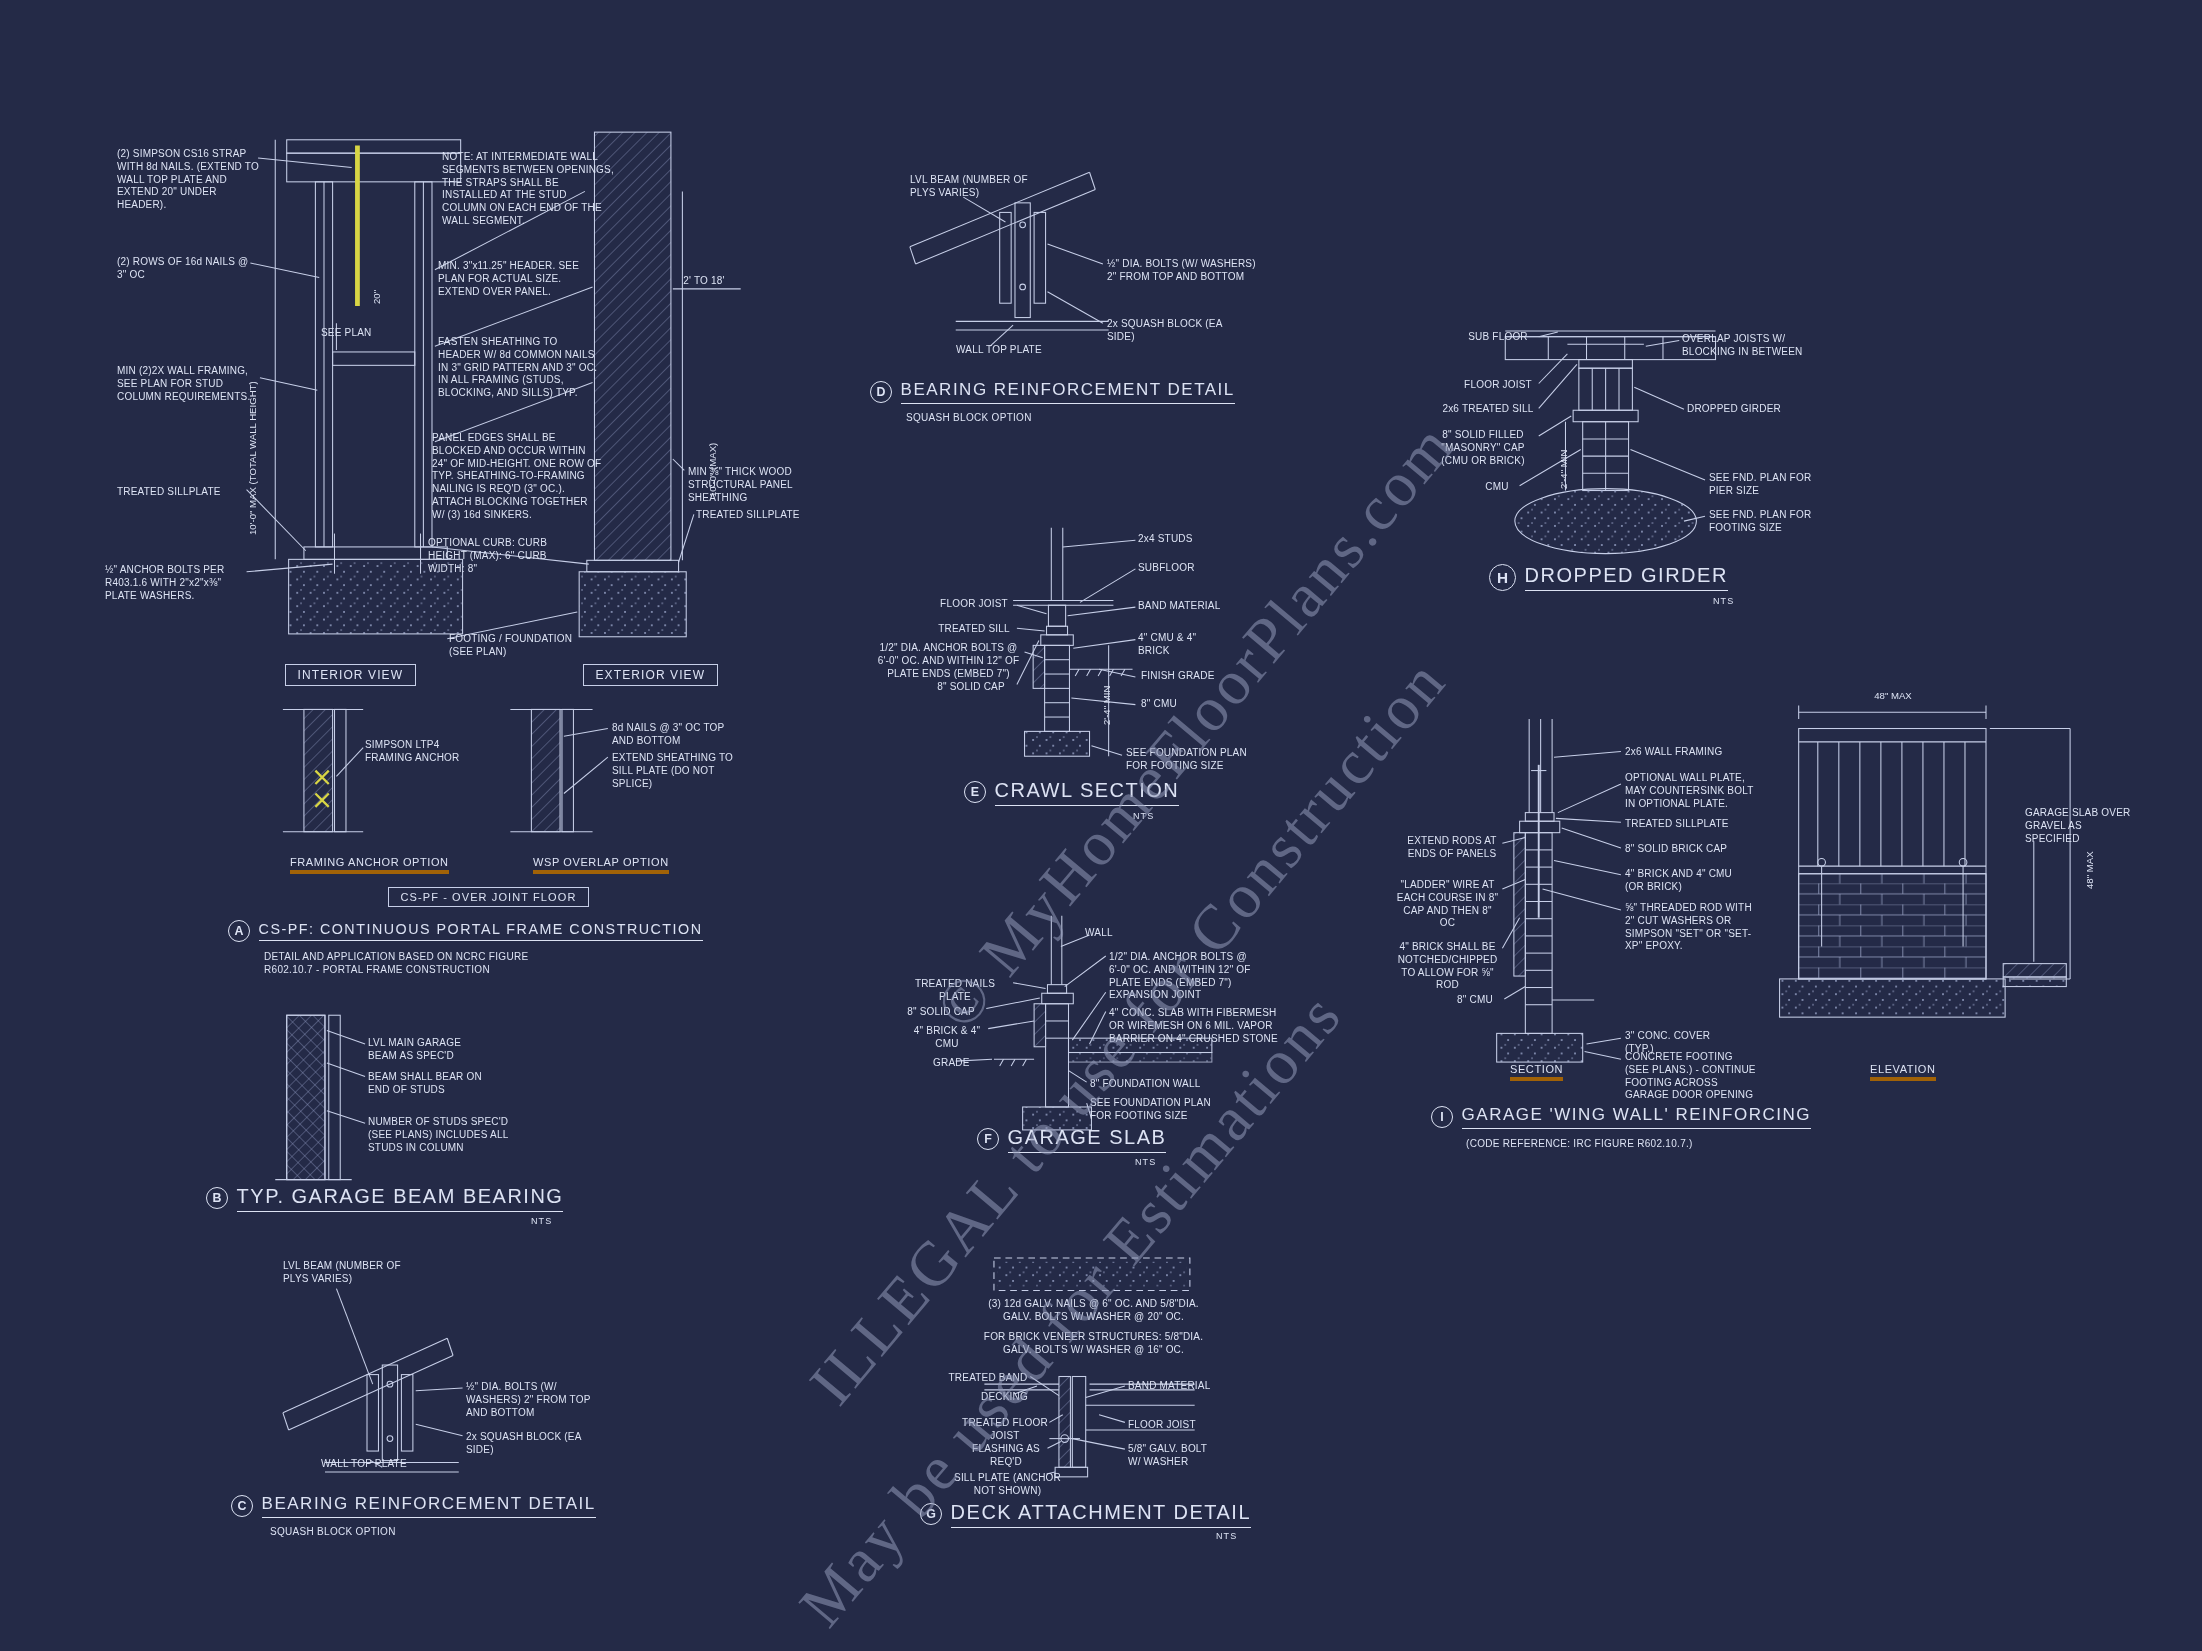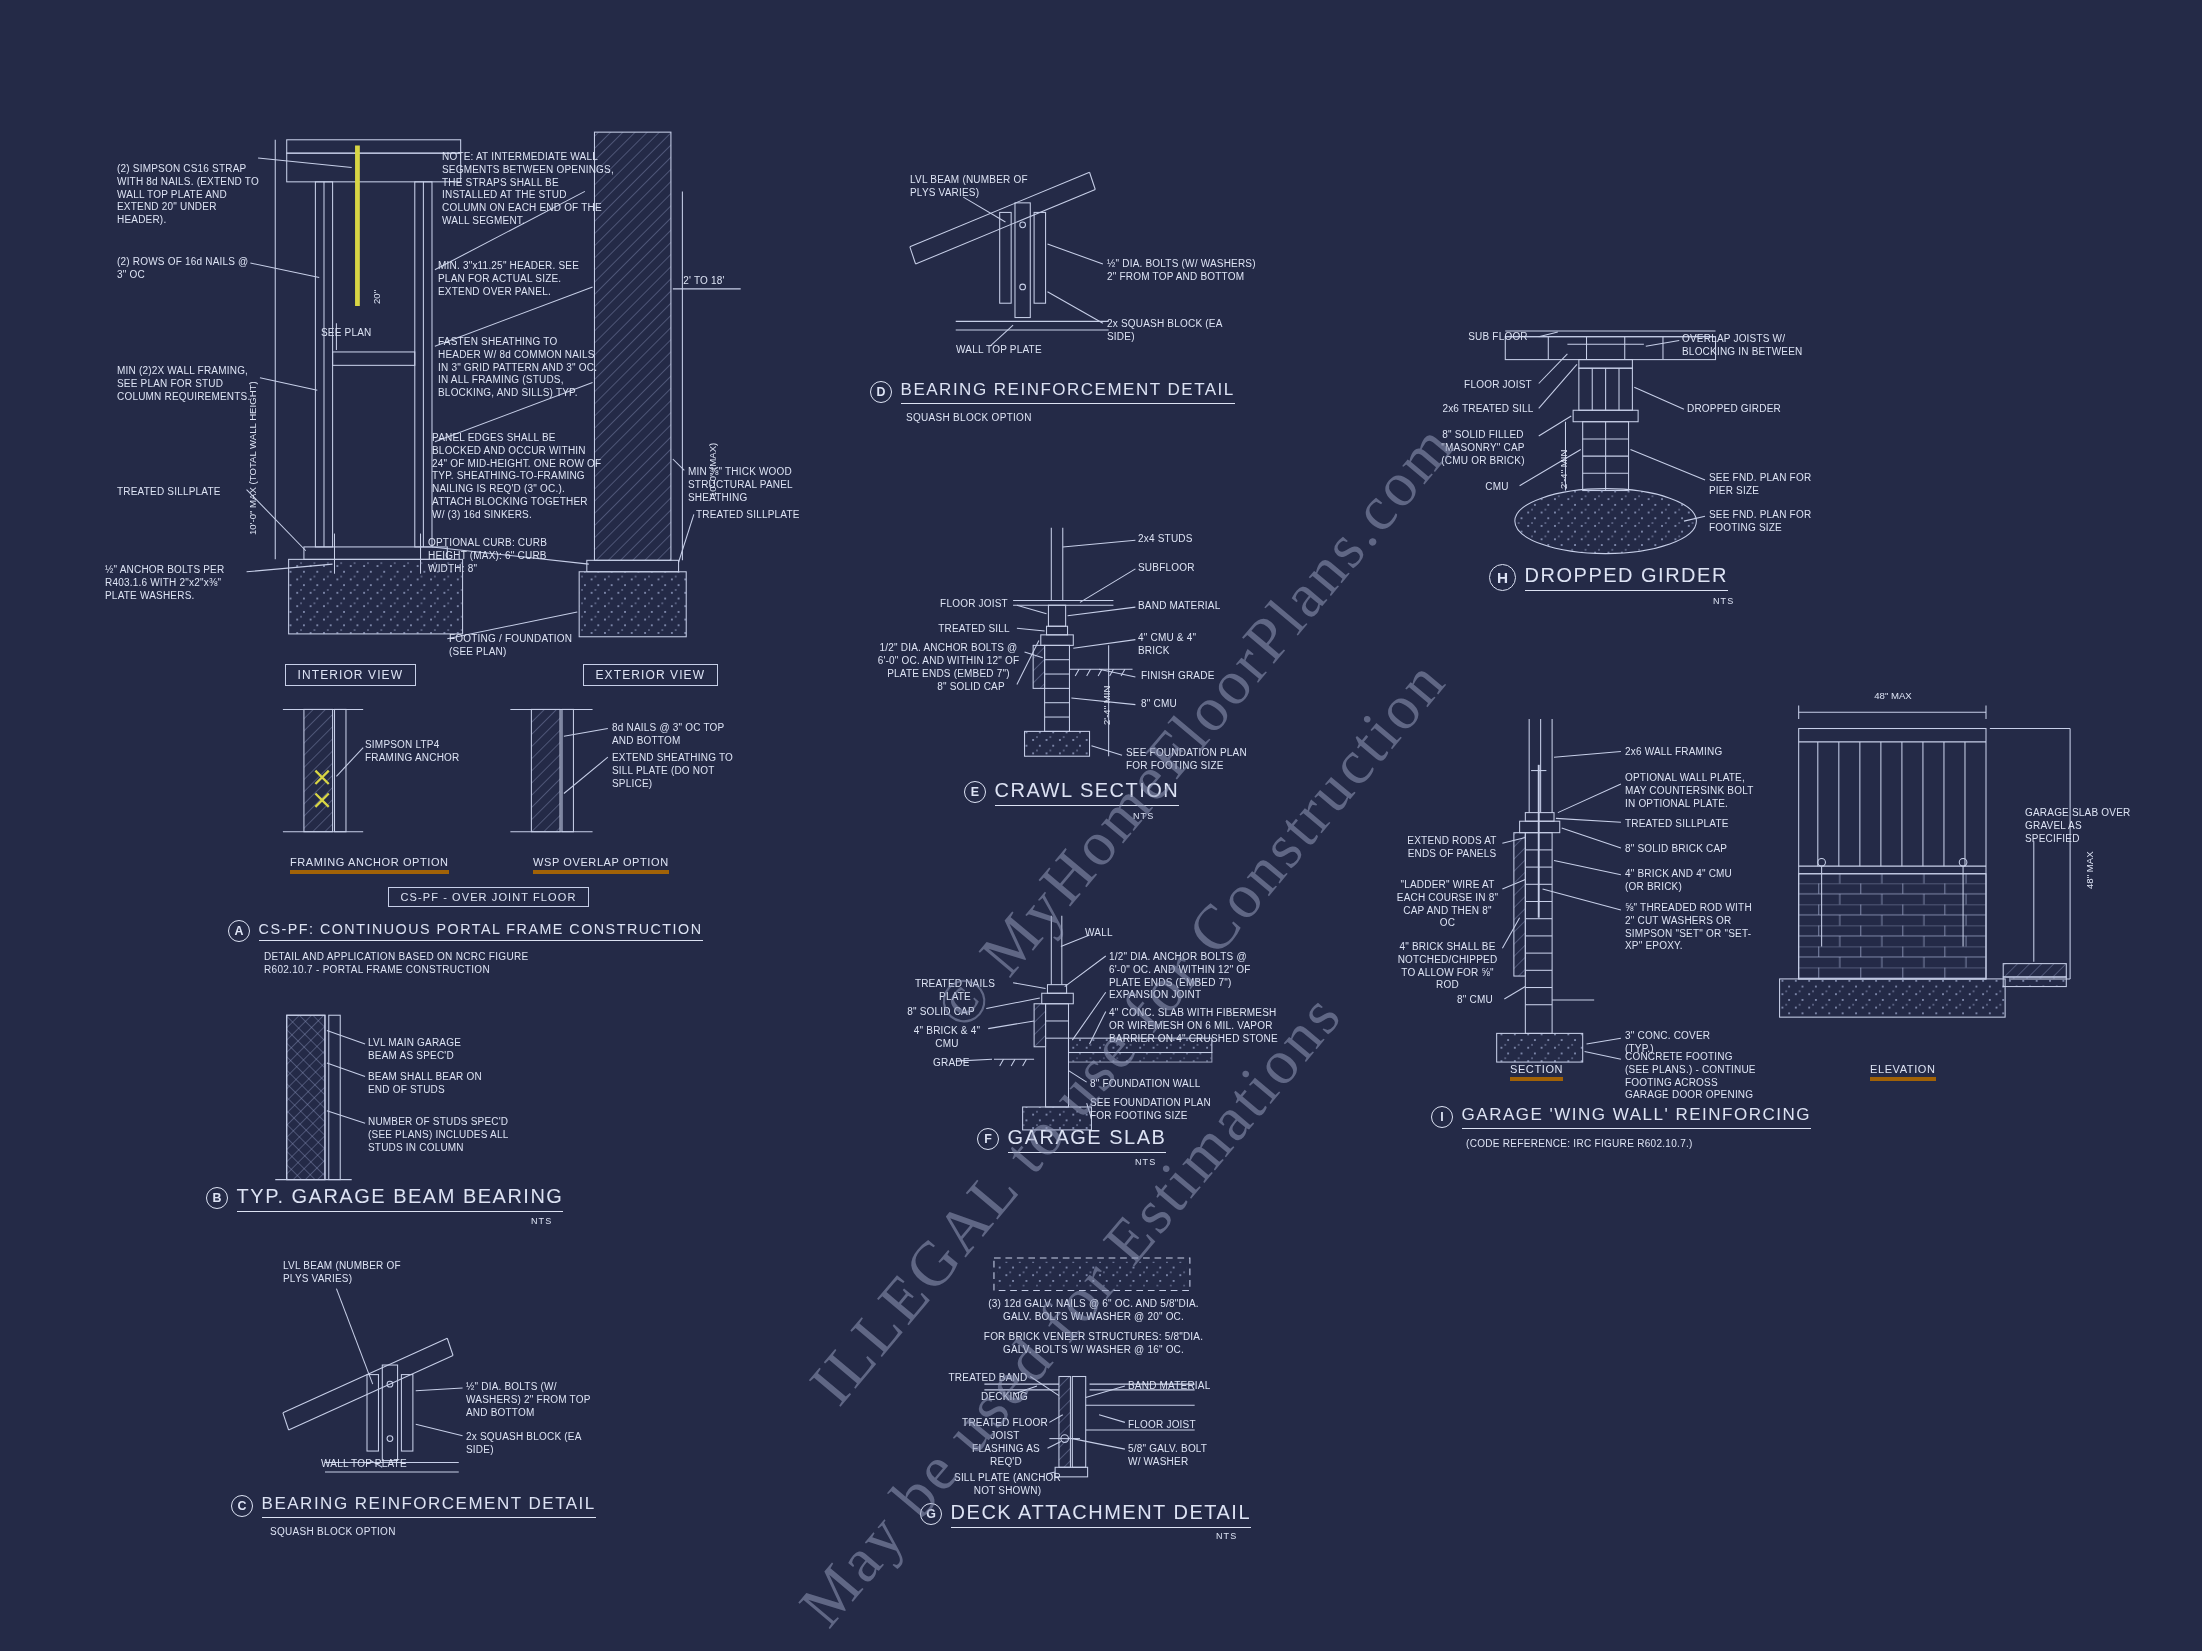--- a/index.html
+++ b/index.html
@@ -333,21 +333,21 @@
         <line x1="2166" y1="1024" x2="2102" y2="1024"></line>
         <rect x="2096" y="1008" width="66" height="14" fill="url(#h1)"></rect>
         <rect x="2096" y="1022" width="66" height="10" fill="url(#conc)"></rect>
         <line x1="2128" y1="880" x2="2128" y2="1006"></line>
       </g>
 
     </g>
   </svg>
   </div>
 
-  <div class="lb" style="left:117px;top:163px;width:148px">(2) SIMPSON CS16 STRAP WITH 8d NAILS. (EXTEND TO WALL TOP PLATE AND EXTEND 20" UNDER HEADER).</div>
+  <div class="lb" style="left:117px;top:148px;width:148px">(2) SIMPSON CS16 STRAP WITH 8d NAILS. (EXTEND TO WALL TOP PLATE AND EXTEND 20" UNDER HEADER).</div>
   <div class="lb" style="left:117px;top:256px;width:134px">(2) ROWS OF 16d NAILS @ 3" OC</div>
   <div class="lb" style="left:117px;top:365px;width:143px">MIN (2)2X WALL FRAMING, SEE PLAN FOR STUD COLUMN REQUIREMENTS.</div>
   <div class="lb" style="left:117px;top:486px;width:134px">TREATED SILLPLATE</div>
   <div class="lb" style="left:105px;top:564px;width:143px">½" ANCHOR BOLTS PER R403.1.6 WITH 2"x2"x⅜" PLATE WASHERS.</div>
   <div class="lb" style="left:321px;top:327px;width:57px">SEE PLAN</div>
   <div class="lb" style="left:442px;top:151px;width:172px">NOTE: AT INTERMEDIATE WALL SEGMENTS BETWEEN OPENINGS, THE STRAPS SHALL BE INSTALLED AT THE STUD COLUMN ON EACH END OF THE WALL SEGMENT.</div>
   <div class="lb" style="left:438px;top:260px;width:163px">MIN. 3"x11.25" HEADER. SEE PLAN FOR ACTUAL SIZE. EXTEND OVER PANEL.</div>
   <div class="lb" style="left:438px;top:336px;width:164px">FASTEN SHEATHING TO HEADER W/ 8d COMMON NAILS IN 3" GRID PATTERN AND 3" OC. IN ALL FRAMING (STUDS, BLOCKING, AND SILLS) TYP.</div>
   <div class="lb" style="left:432px;top:432px;width:170px">PANEL EDGES SHALL BE BLOCKED AND OCCUR WITHIN 24" OF MID-HEIGHT. ONE ROW OF TYP. SHEATHING-TO-FRAMING NAILING IS REQ'D (3" OC.). ATTACH BLOCKING TOGETHER W/ (3) 16d SINKERS.</div>
   <div class="lb" style="left:428px;top:537px;width:143px">OPTIONAL CURB: CURB HEIGHT (MAX): 6"  CURB WIDTH: 8"</div>

